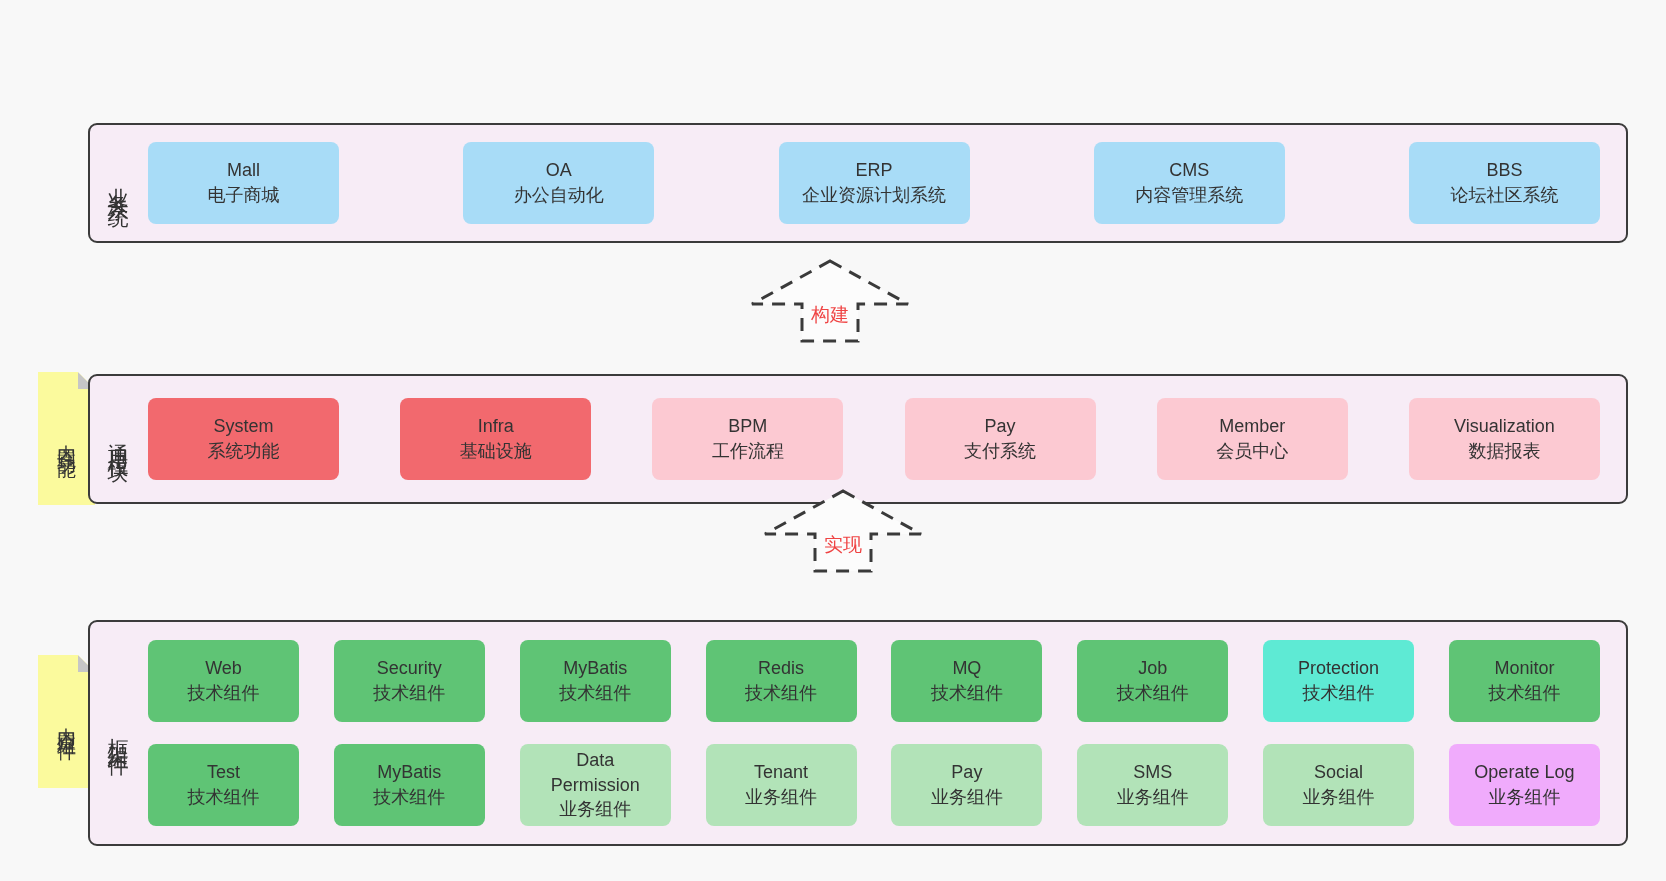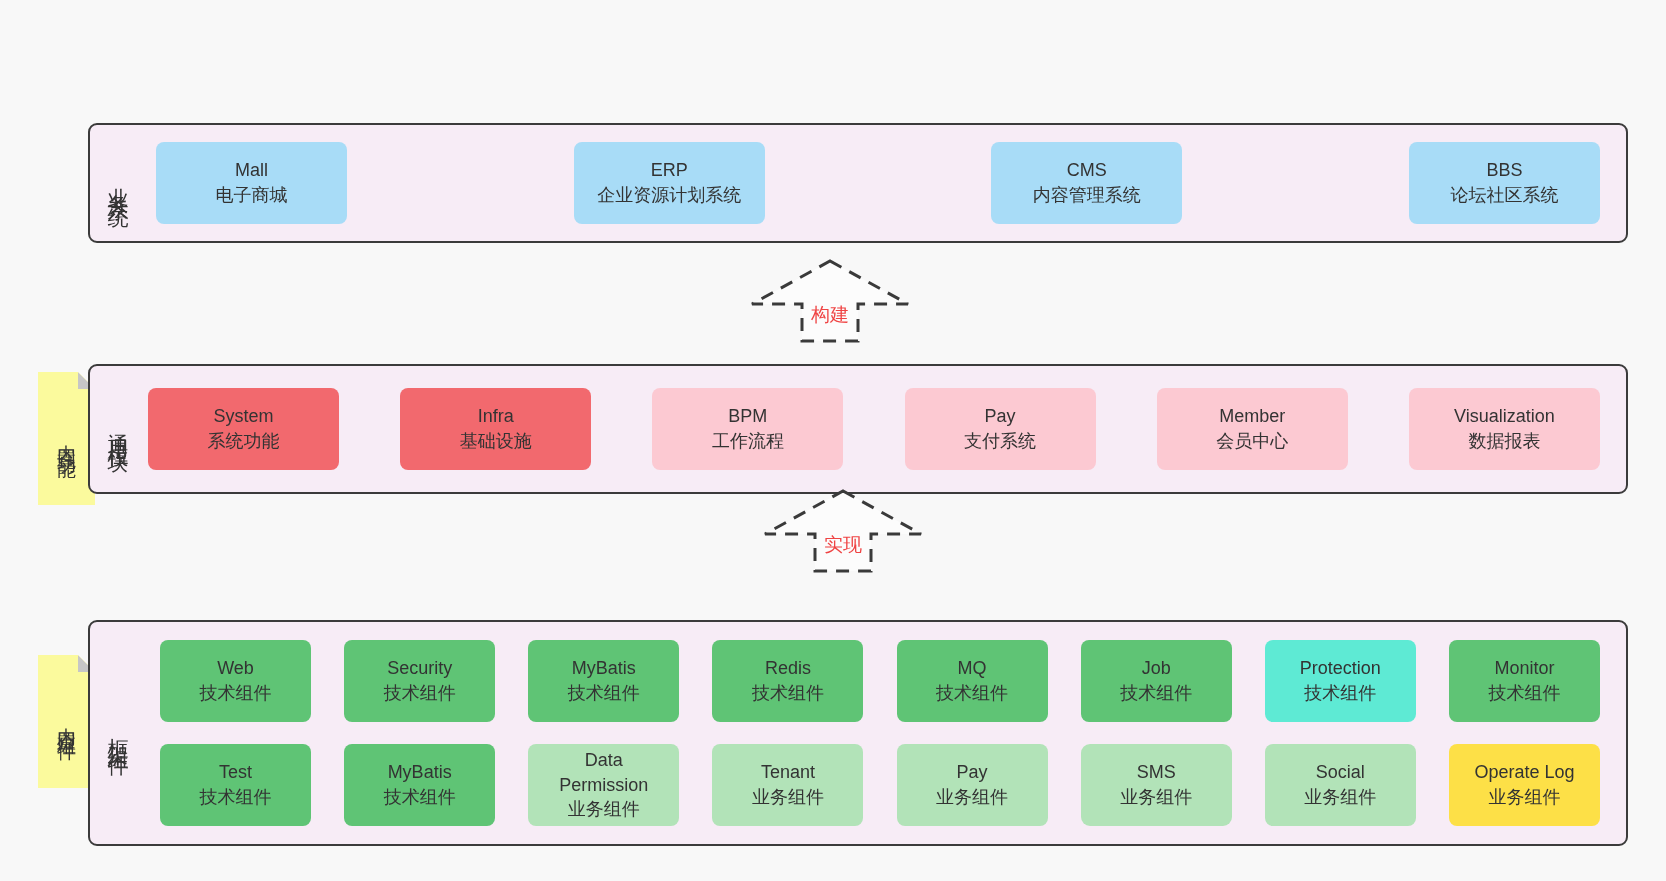--- a/index.html
+++ b/index.html
@@ -8,22 +8,22 @@
     background:#f8f8f8; color:#333;
     font-family:"Liberation Sans","DejaVu Sans",sans-serif;
   }
 
   
   .panel {
     position:absolute; left:88px; width:1540px; box-sizing:border-box;
     background:#f7ecf6; border:2px solid #3b3b3b; border-radius:9px;
     display:flex; z-index:2;
   }
-  #panel-0 { top:123px; height:120px;gap:8px; }
-  #panel-1 { top:364px; height:130px; }
+  #panel-0 { top:123px; height:120px; }
+  #panel-1 { top:374px; height:130px; }
   #panel-2 { top:620px; height:226px; }
 
   .vlabel {
     width:56px; display:flex; align-items:center; justify-content:center;
     flex:0 0 56px;
   }
   .vlabel span {
     writing-mode:vertical-rl; text-orientation:upright;
     font-size:21px; letter-spacing:6px; color:#333;
   }
@@ -33,21 +33,21 @@
     gap:22px; padding:0 26px 0 2px;
   }
   .row { display:flex; justify-content:space-between; }
 
   .box {
     height:82px; border-radius:8px; box-sizing:border-box;
     display:flex; flex-direction:column; align-items:center; justify-content:center;
     text-align:center; font-size:18px; line-height:1.38; color:#333;
   }
   .row.cols-6 .box { width:191px; }
-  .row.cols-8 .box { width:151px;margin-left:12px; }
+  .row.cols-8 .box { width:151px; }
   .row.cols-8 .box-title { max-width:112px; }
 
   
   .sticky {
     position:absolute; left:38px; width:57px; height:133px; z-index:1;
     background:#fbfa9d;
     clip-path:polygon(0 0, calc(100% - 17px) 0, 100% 17px, 100% 100%, 0 100%);
     display:flex; align-items:center; justify-content:center;
   }
   #sticky-0 { top:372px; }
@@ -80,20 +80,24 @@
   <div class="vlabel">
     <span>业务系统</span>
   </div>
   <div class="rows">
       <div class="row cols-6">
         <div class="box" style="background: rgb(168, 220, 247);">
           <div class="box-title">Mall</div>
           <div class="box-subtitle">电子商城</div>
         </div>
         <div class="box" style="background: rgb(168, 220, 247);">
+          <div class="box-title">OA</div>
+          <div class="box-subtitle">办公自动化</div>
+        </div>
+        <div class="box" style="background: rgb(168, 220, 247);">
           <div class="box-title">ERP</div>
           <div class="box-subtitle">企业资源计划系统</div>
         </div>
         <div class="box" style="background: rgb(168, 220, 247);">
           <div class="box-title">CMS</div>
           <div class="box-subtitle">内容管理系统</div>
         </div>
         <div class="box" style="background: rgb(168, 220, 247);">
           <div class="box-title">BBS</div>
           <div class="box-subtitle">论坛社区系统</div>
@@ -197,21 +201,21 @@
           <div class="box-subtitle">业务组件</div>
         </div>
         <div class="box" style="background: rgb(178, 227, 184); border-radius: 9px;">
           <div class="box-title">SMS</div>
           <div class="box-subtitle">业务组件</div>
         </div>
         <div class="box" style="background: rgb(178, 227, 184);">
           <div class="box-title">Social</div>
           <div class="box-subtitle">业务组件</div>
         </div>
-        <div class="box" style="background: #fde047;">
+        <div class="box" style="background: #f0abfc;">
           <div class="box-title">Operate Log</div>
           <div class="box-subtitle">业务组件</div>
         </div>
       </div>
     </div>
 </div>
 
 <div class="sticky" id="sticky-0" style="background: rgb(251, 250, 157);">
   <span class="fold" style="background: rgb(198, 198, 198);"></span>
   <span class="txt">内置功能</span>

